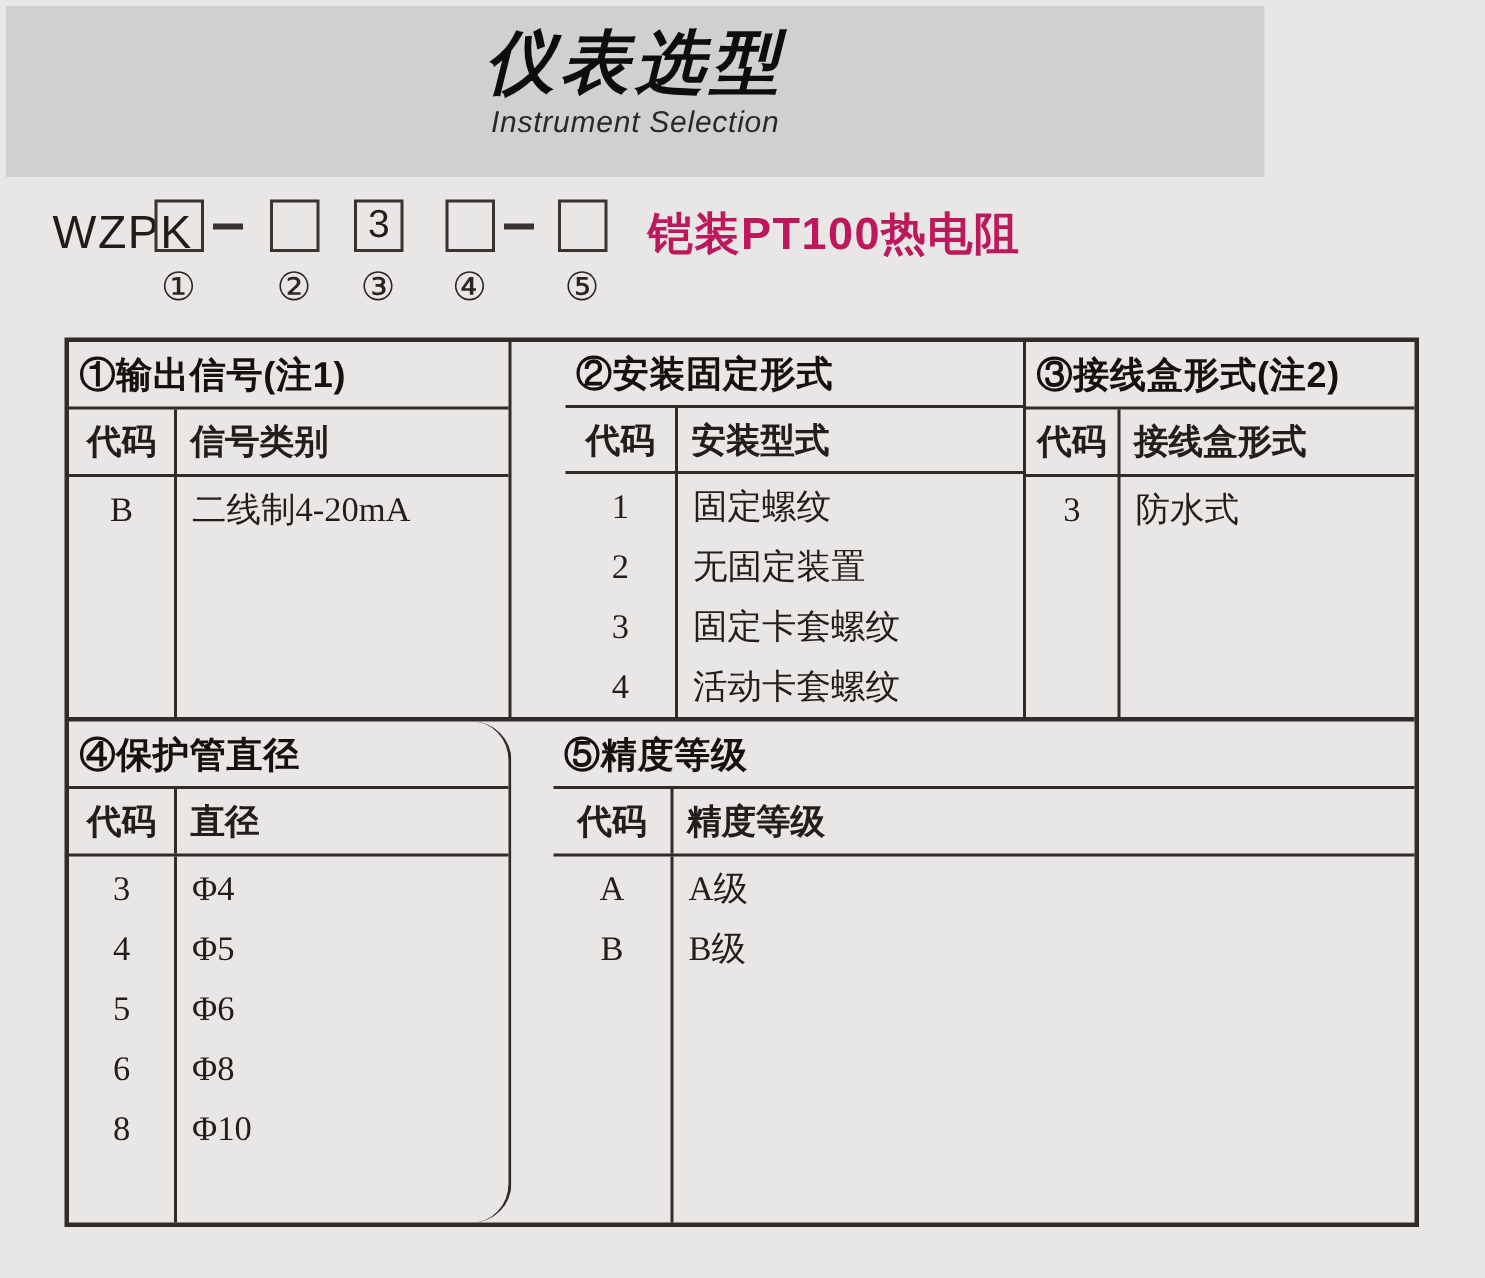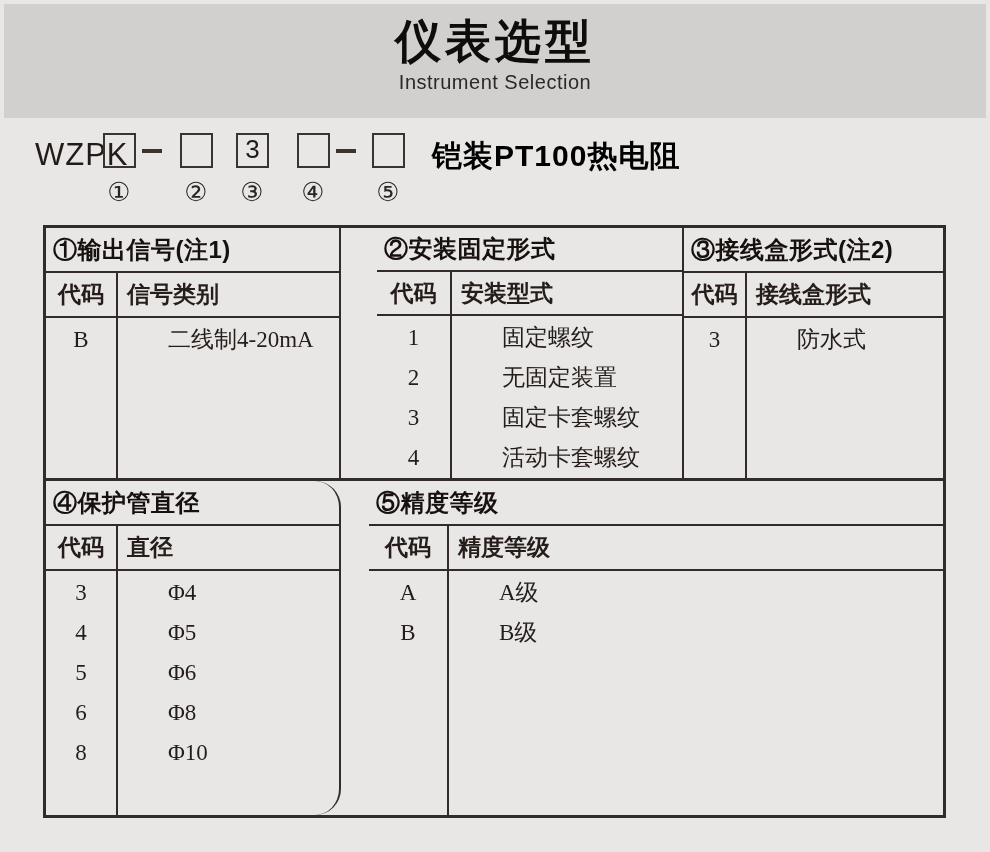--- a/index.html
+++ b/index.html
@@ -10,22 +10,22 @@
   }
   html,body{margin:0;padding:0;}
   body{
     width:990px;height:852px;position:relative;overflow:hidden;
     background:var(--bg);
     font-family:"Liberation Sans",sans-serif;
     color:var(--ink);
   }
   
   .header-bar{
-    position:absolute;left:4px;top:4px;width:982px;height:114px;
-    background:var(--bar);text-align:center;
+    position:absolute;left:4px;top:4px;width:839px;height:114px;
+    background:var(--bar);text-align:center;font-style:italic;
   }
   .header-title{
     padding-top:12px;font-size:46px;font-weight:bold;letter-spacing:4px;
     color:#0f0d0c;line-height:1.1;
   }
   .header-sub{
     margin-top:4px;font-size:20px;color:#2a2828;letter-spacing:0.5px;
   }
   
   .model-area{position:absolute;left:0;top:0;width:990px;height:0;}
@@ -38,21 +38,21 @@
     border:2.5px solid #3b332e;box-sizing:border-box;
     text-align:center;font-size:26px;line-height:29px;color:#221b18;
   }
   .bx1{left:103px}.bx2{left:180px}.bx3{left:236px}.bx4{left:297px}.bx5{left:372px}
   .dash-sep{
     position:absolute;top:149px;width:20px;height:3.5px;background:#3b332e;
   }
   .d1{left:142px}.d2{left:336px}
   .model-suffix{
     position:absolute;left:432px;top:136px;font-size:30px;font-weight:bold;
-    letter-spacing:1px;color:#000000;
+    letter-spacing:1px;color:#be185d;
   }
   .pos-label{
     position:absolute;top:177px;width:28px;text-align:center;
     font-size:26px;color:#2b2522;font-family:"DejaVu Sans",sans-serif;
   }
   .c1{left:105px}.c2{left:182px}.c3{left:238px}.c4{left:299px}.c5{left:374px}
   
   .spec-table{
     position:absolute;left:43px;top:225px;width:903px;height:593px;
     border:3px solid var(--bd);box-sizing:border-box;
@@ -79,21 +79,21 @@
   .head-code{
     border-right:2px solid var(--bd);box-sizing:border-box;
     display:flex;align-items:center;justify-content:center;
   }
   .head-label{flex:1;display:flex;align-items:center;padding-left:9px;white-space:nowrap;}
   .body-area{flex:1;display:flex;}
   .col-code{
     border-right:2px solid var(--bd);box-sizing:border-box;
     display:flex;flex-direction:column;padding-top:2px;
   }
-  .col-label{flex:1;display:flex;flex-direction:column;padding-top:2px;padding-left:40px;}
+  .col-label{flex:1;display:flex;flex-direction:column;padding-top:2px;}
   .w72{width:72px}.w75{width:75px}.w63{width:63px}.w80{width:80px}
   .cell{
     height:40px;line-height:40px;
     font-family:"Liberation Serif",serif;font-size:23px;color:#241d19;
     white-space:nowrap;
   }
   .cell.code{text-align:center;}
   .cell.label{padding-left:10px;}
 </style>
 </head>

